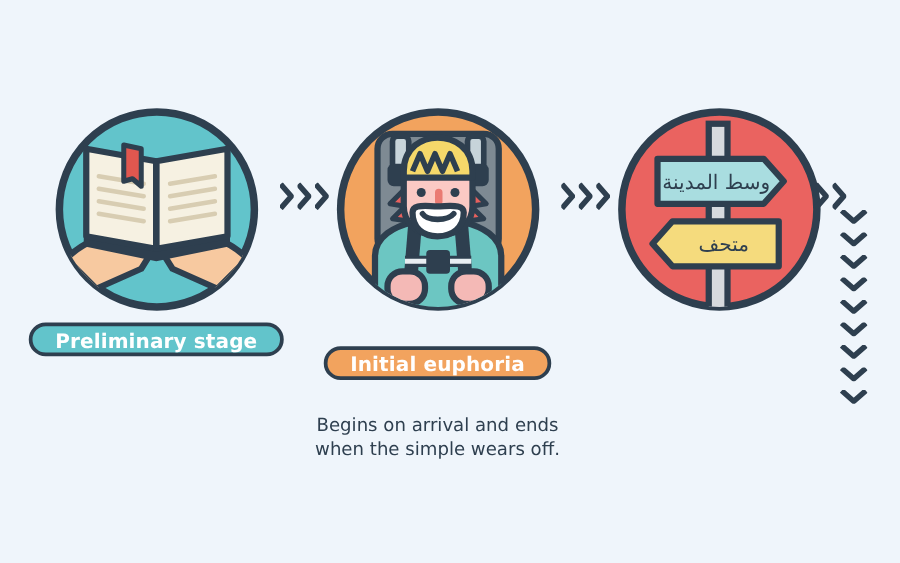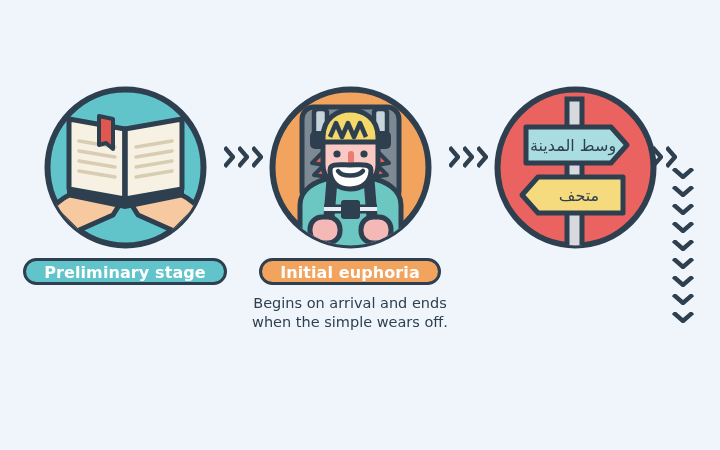--- a/index.html
+++ b/index.html
@@ -14,21 +14,21 @@
 
   .stage-col{
     position:absolute;
     top:85px;
     width:220px;
     display:flex;
     flex-direction:column;
     align-items:center;
   }
   #col0{left:15px;}
-  #col1{left:240px;}
+  #col1{left:240px;gap:19px;}
   #col2{left:465px;}
 
   .circle-wrap{
     width:165px;height:165px;
     position:relative;
   }
   .circle-wrap svg{display:block;}
 
   .pill{
     margin-top:8px;

